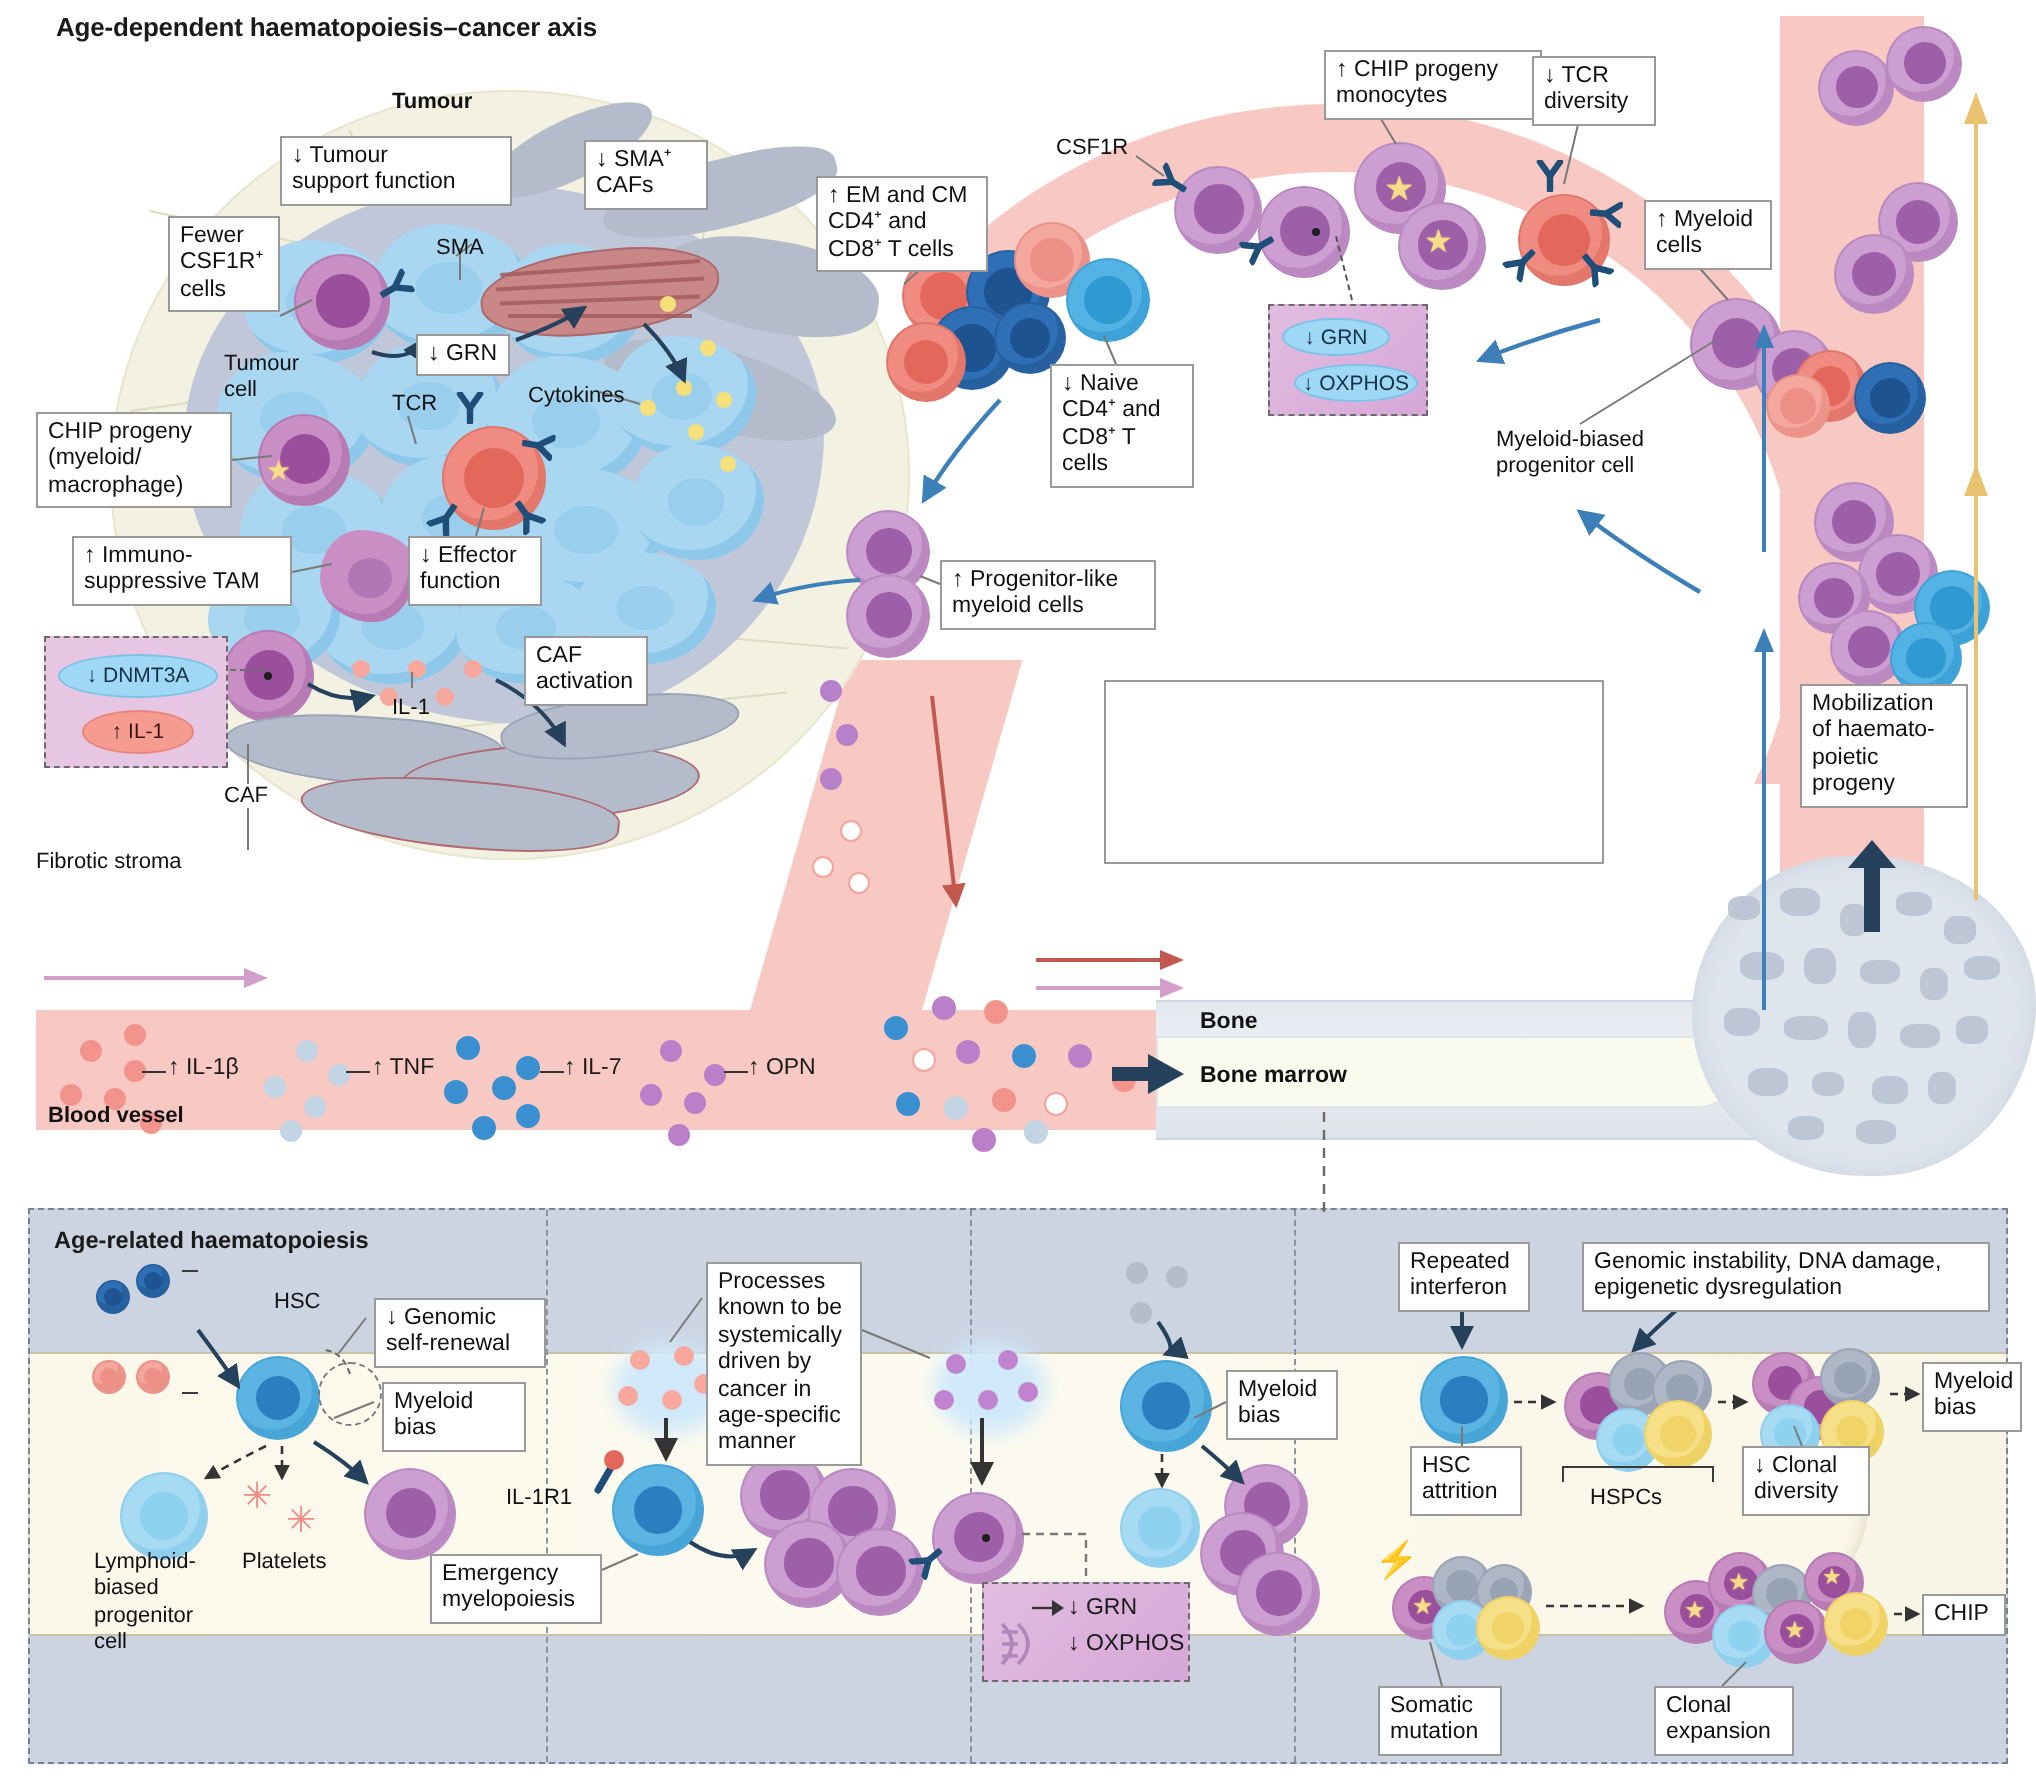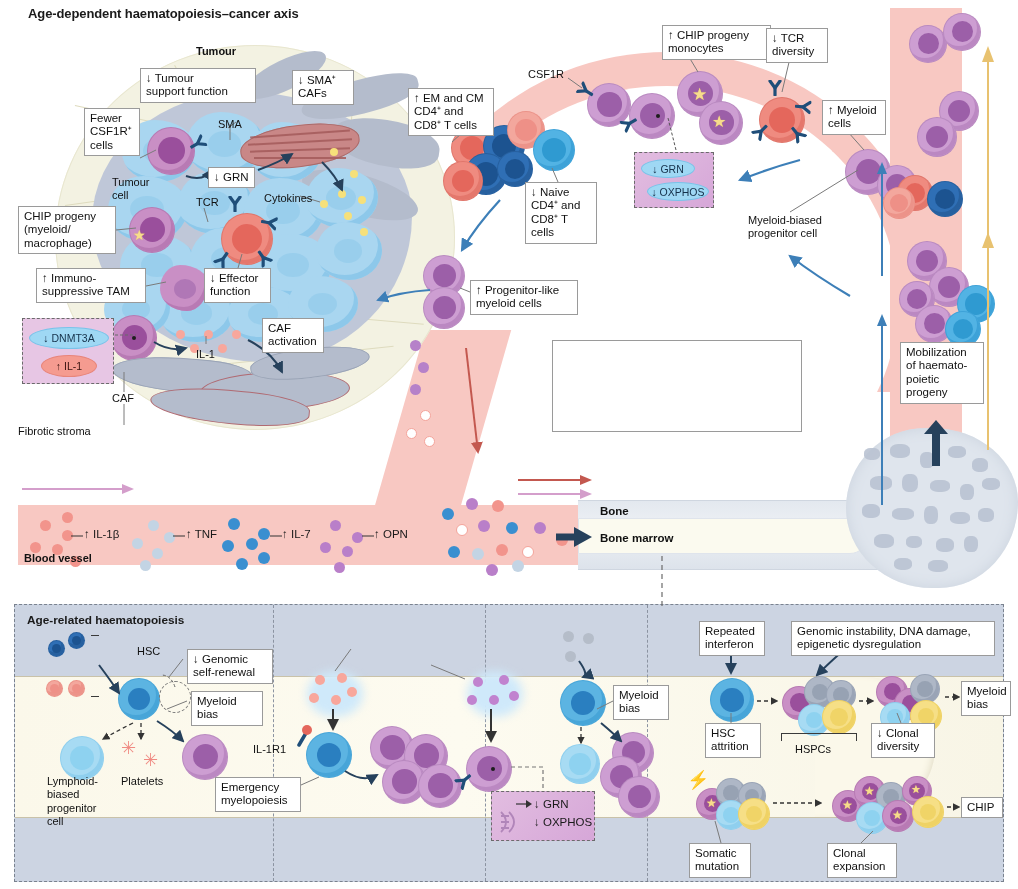--- a/index.html
+++ b/index.html
@@ -742,20 +742,27 @@
     </div>
   <div class="cell purpL" style="left:368px;top:156px;width:42px;height:42px;">
       <span class="nuc"></span>
     </div>
   <div class="cell purpL" style="left:404px;top:160px;width:42px;height:42px;">
       <span class="nuc"></span>
     </div>
 
   <div class="box" style="left:200px;top:172px;width:86px;">Emergency
 myelopoiesis</div>
+  <div class="box" style="left:338px;top:26px;width:78px;">Processes
+known to be
+systemically
+driven by
+cancer in
+age-specific
+manner</div>
 
   <div style="position:absolute;left:452px;top:66px;width:56px;height:46px;border-radius:50%;background:#cfe9fa;filter:blur(5px);"></div>
   <div class="mol" style="left:458px;top:72px;width:10px;height:10px;background:#c183cf;"></div>
   <div class="mol" style="left:484px;top:70px;width:10px;height:10px;background:#c183cf;"></div>
   <div class="mol" style="left:452px;top:90px;width:10px;height:10px;background:#c183cf;"></div>
   <div class="mol" style="left:474px;top:90px;width:10px;height:10px;background:#c183cf;"></div>
   <div class="mol" style="left:494px;top:86px;width:10px;height:10px;background:#c183cf;"></div>
 
   <div class="cell purpL" style="left:452px;top:142px;width:44px;height:44px;">
       <span class="nuc"></span>

